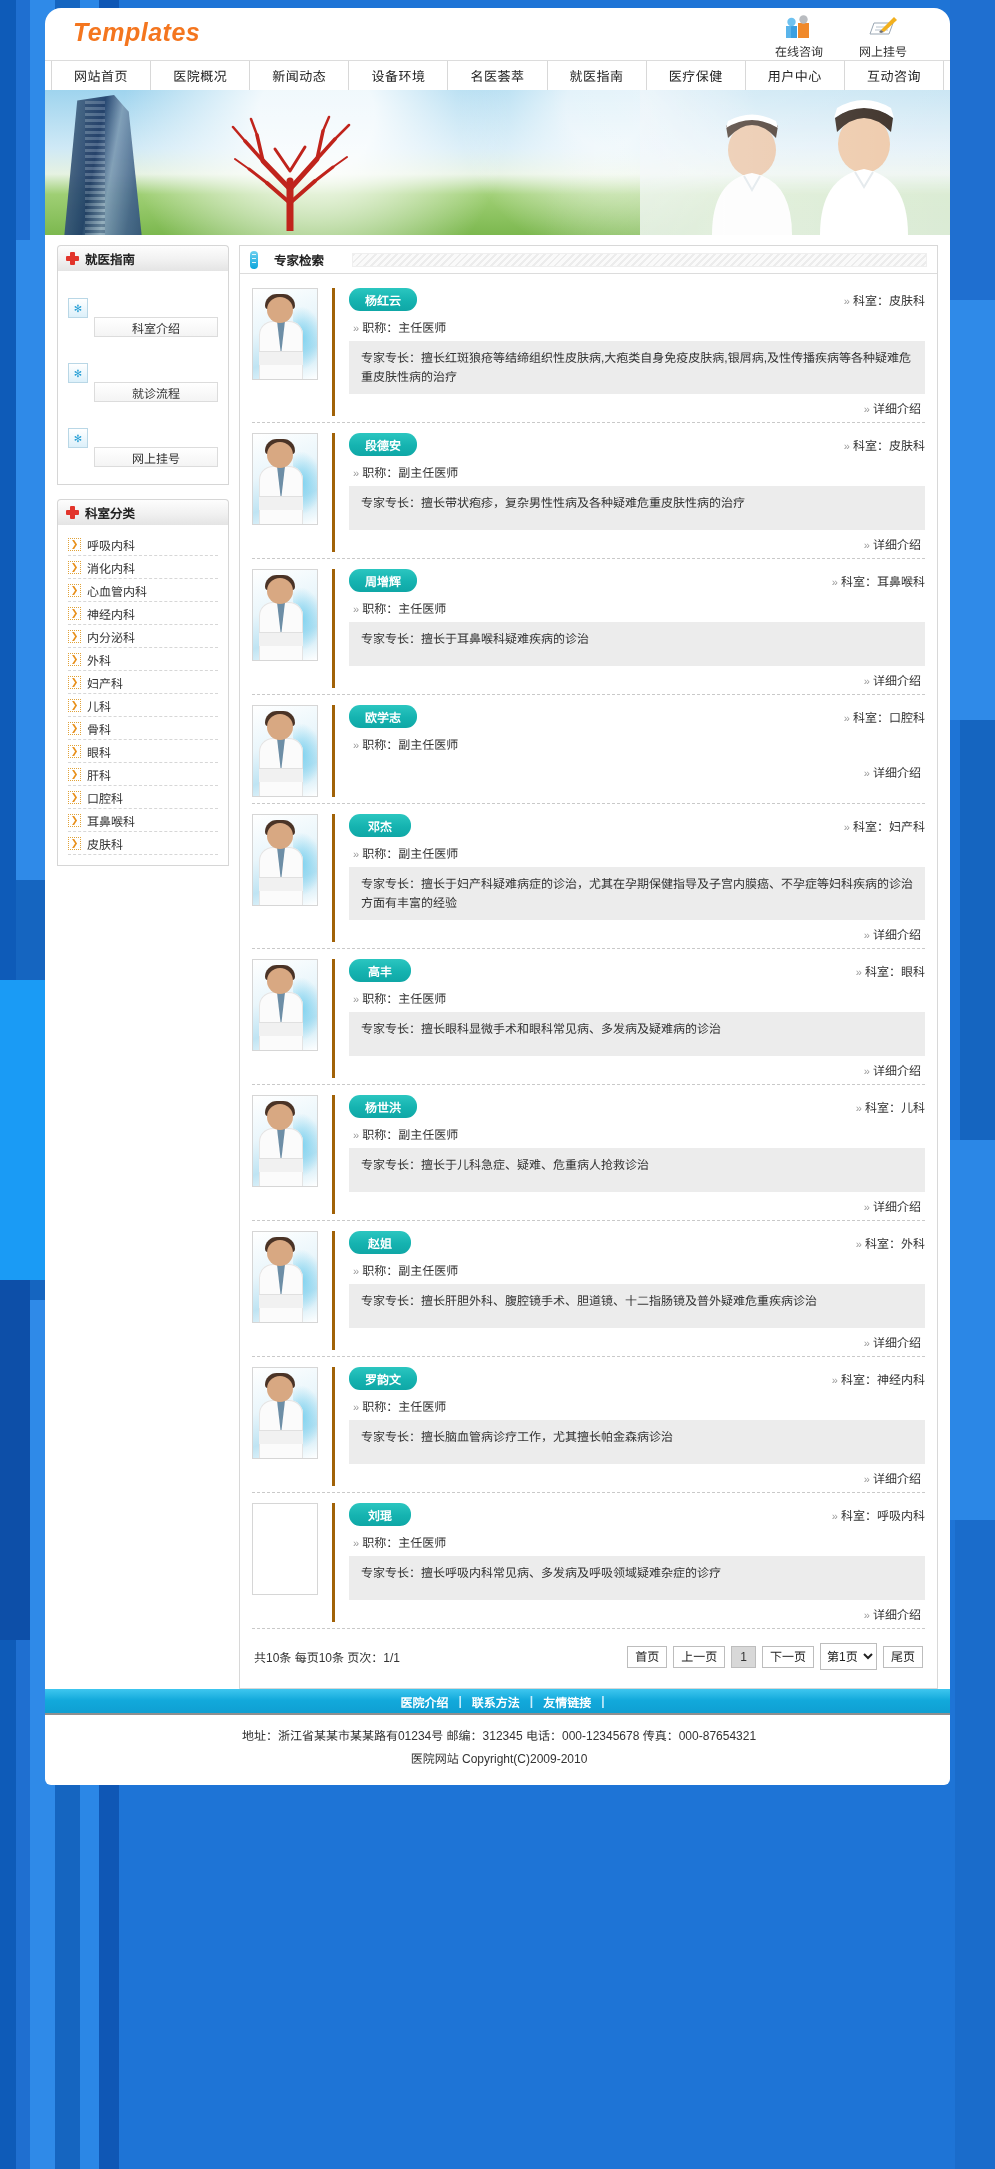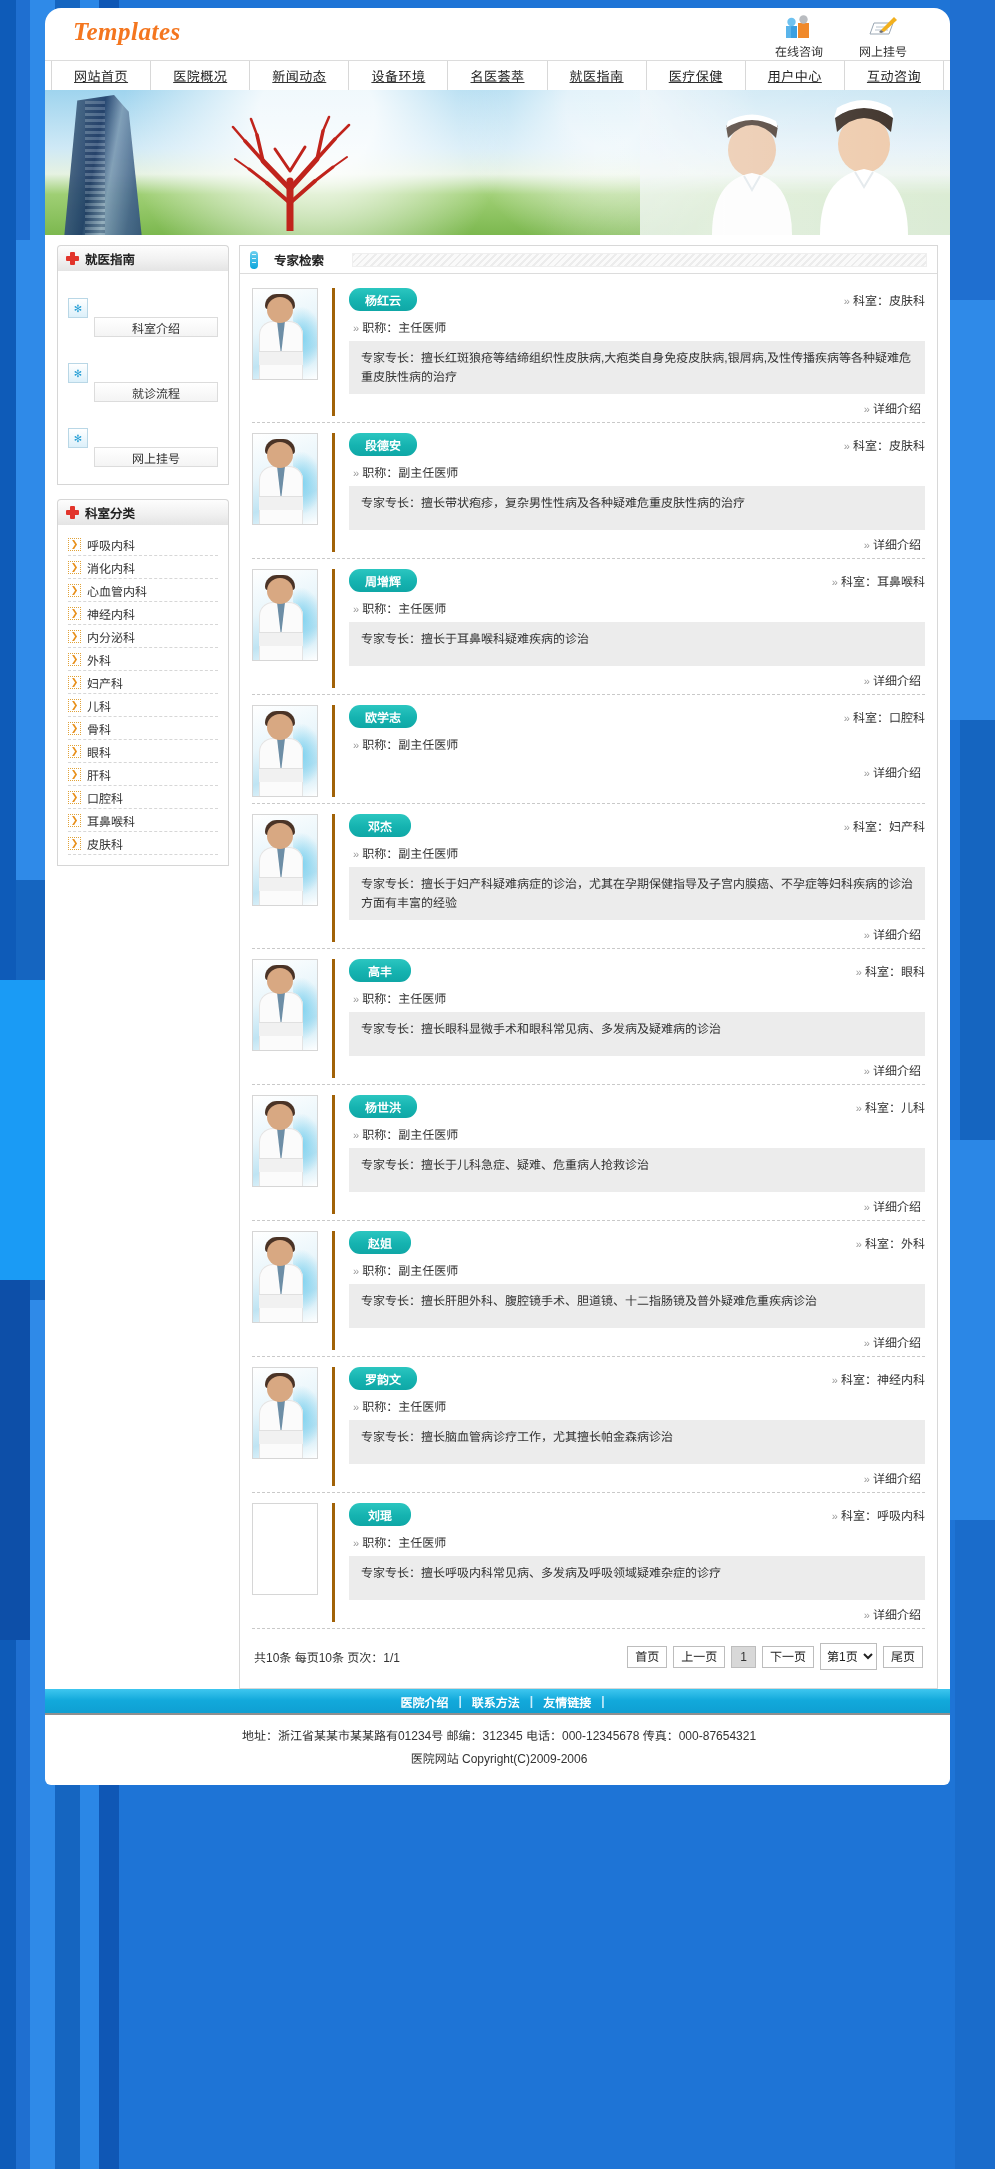--- a/index.html
+++ b/index.html
@@ -38,21 +38,21 @@
   .header {
     background: #fff;
     border-top-left-radius: 16px;
     border-top-right-radius: 16px;
     height: 52px;
     position: relative;
   }
   .logo {
     position: absolute;
     left: 28px; top: 10px;
-    font-family: Liberation Serif, serif;
+    font-family: Liberation Sans, sans-serif;
     font-weight: bold;
     font-size: 25px;
     font-style: italic;
     color: #F4761F;
     letter-spacing: 0.5px;
   }
   .head-tools {
     position: absolute;
     right: 36px; top: 4px;
     display: flex;
@@ -63,21 +63,20 @@
   .head-tool .ht-label { font-size: 12px; color:#333; margin-top:2px; }
 
   
   .nav {
     background: #fff;
     border-top: 1px solid #dcdcdc;
     height: 30px;
     display: flex;
     align-items: stretch;
     padding: 0 6px;
-    text-decoration: underline;
   }
   .nav-item {
     flex: 1;
     display:flex; align-items:center; justify-content:center;
     font-size: 13px;
     color: #222;
     border-right: 1px solid #d8d8d8;
     cursor: pointer;
     letter-spacing: .5px;
   }
@@ -725,17 +724,17 @@
     <a>医院介绍</a>
       <span class="sep">|</span>
     <a>联系方法</a>
       <span class="sep">|</span>
     <a>友情链接</a>
       <span class="sep">|</span>
   </div>
 
   <div class="footer-info">
     <div>地址：浙江省某某市某某路有01234号 邮编：312345 电话：000-12345678 传真：000-87654321</div>
-    <div>医院网站 Copyright(C)2009-2006</div>
+    <div>医院网站 Copyright(C)2009-2010</div>
   </div>
 
   <div class="bottom-shadow"></div>
 </div>
 
 </body></html>

